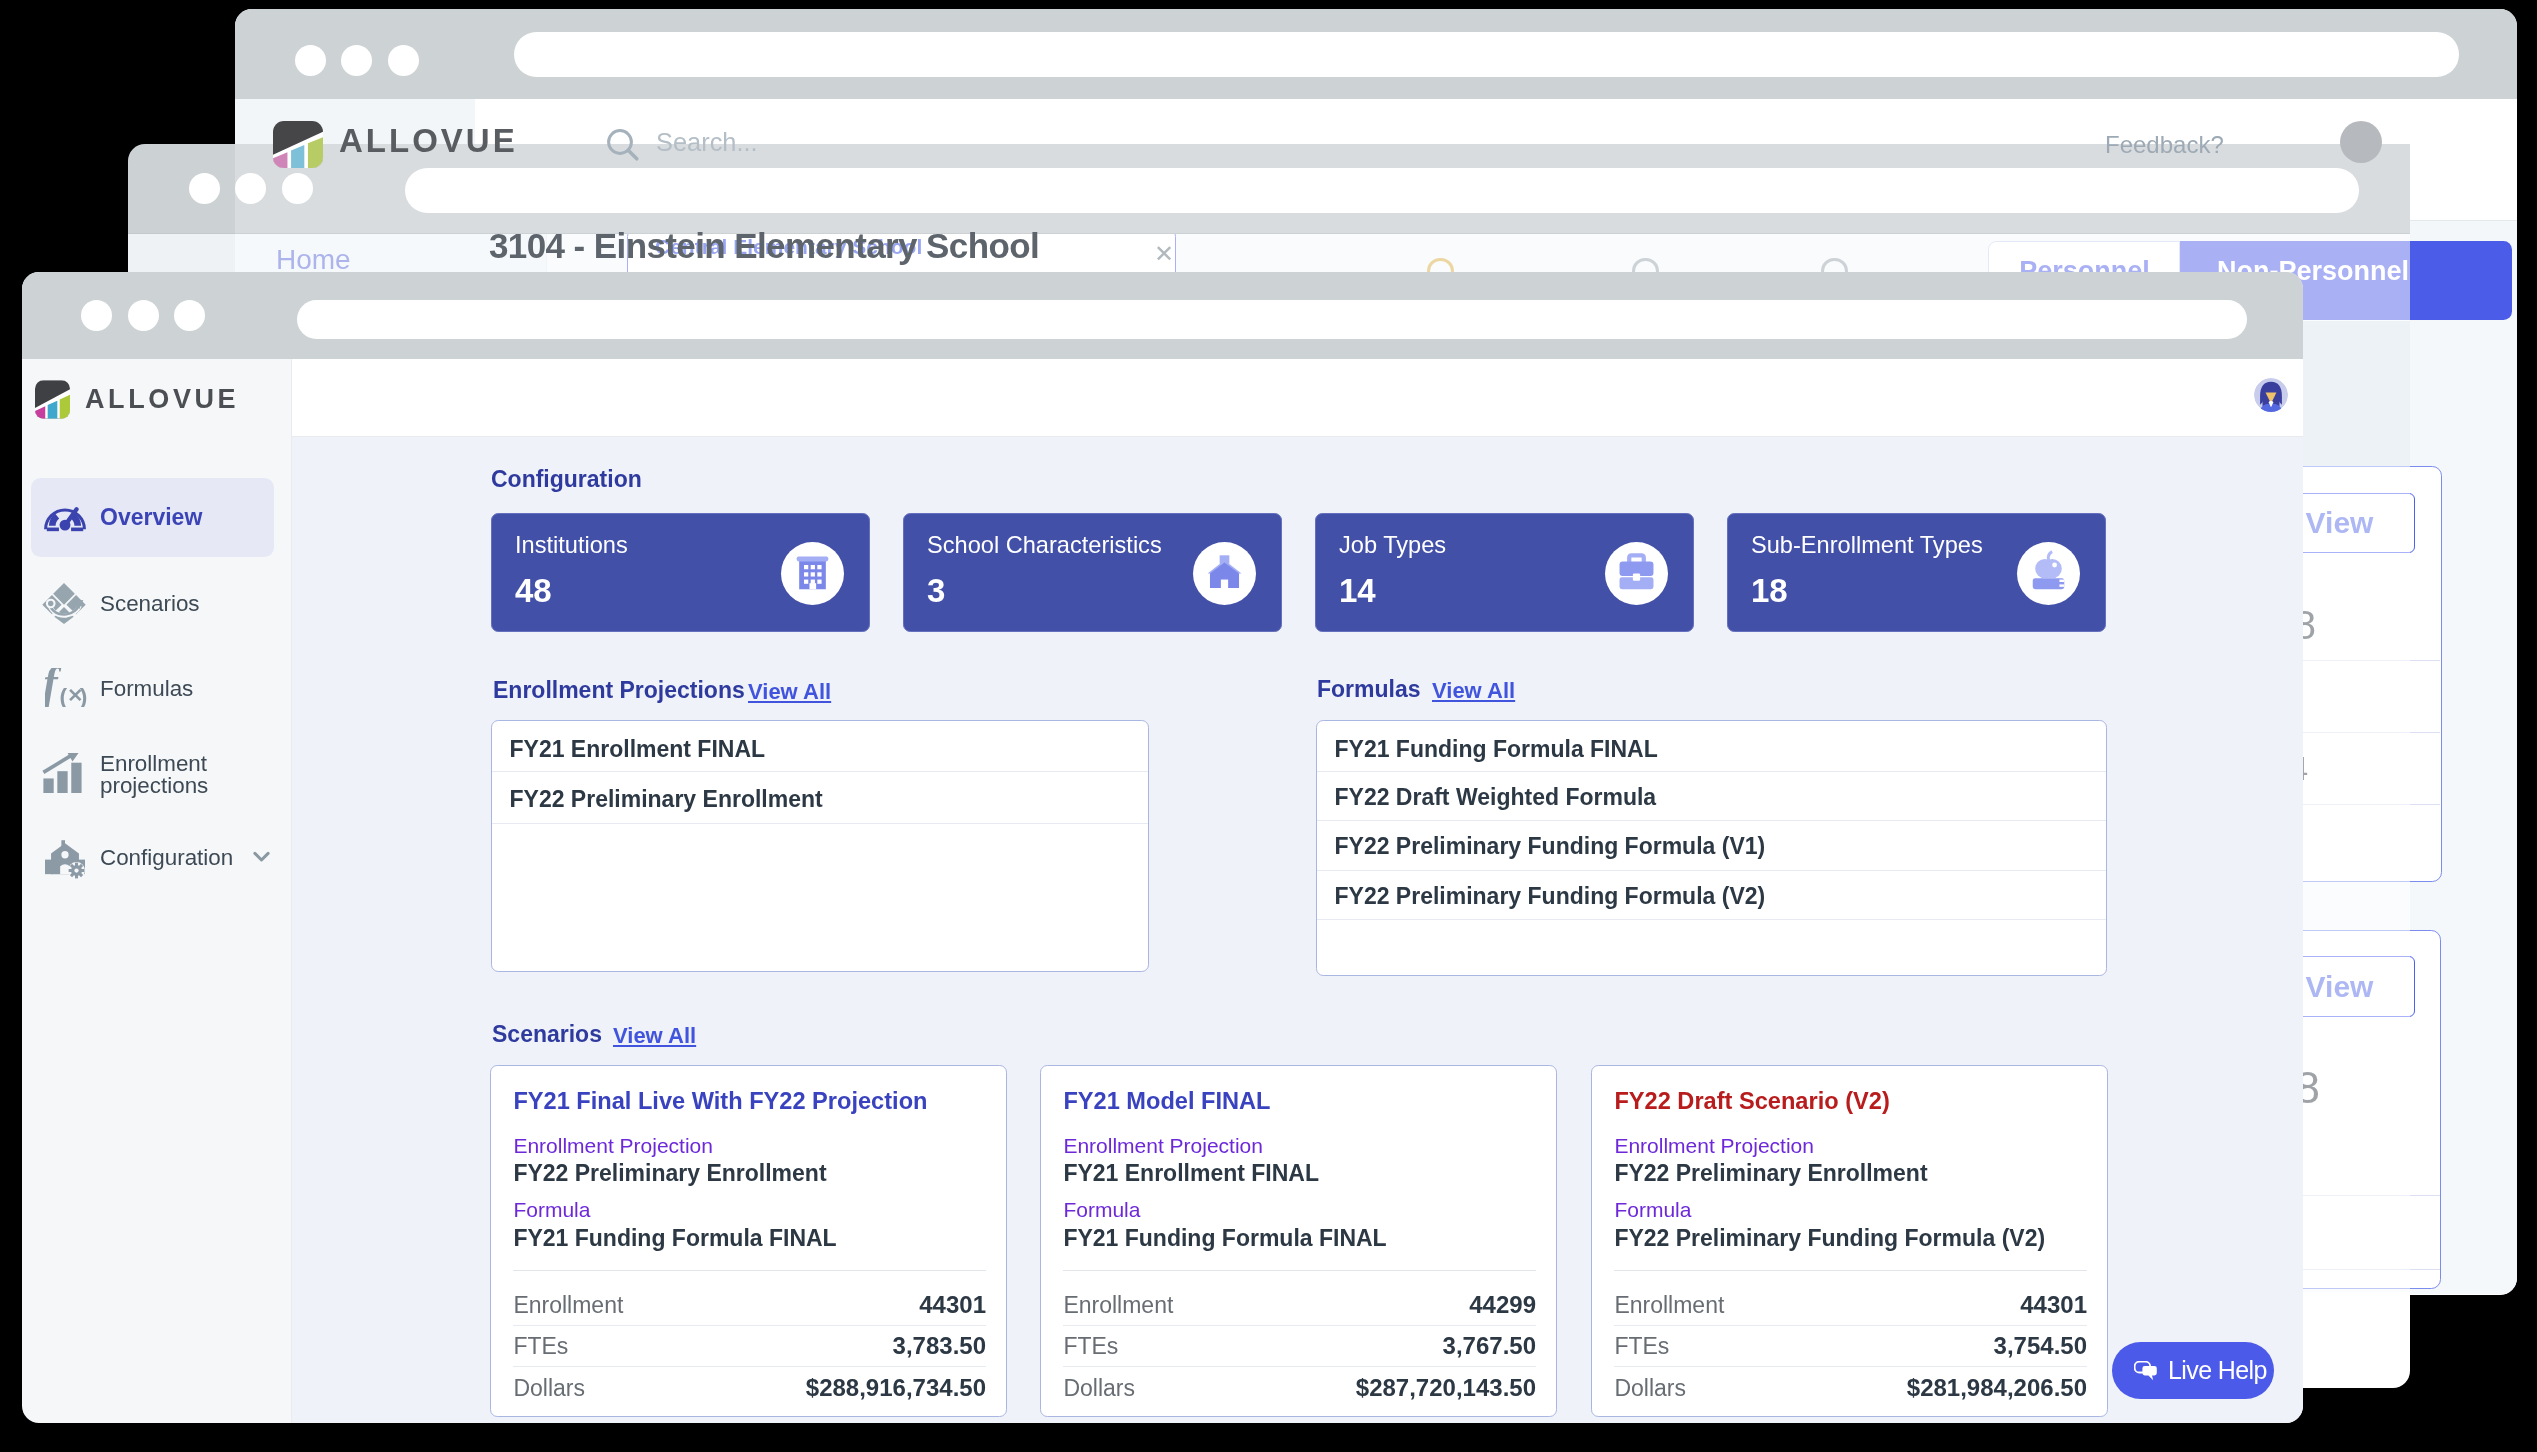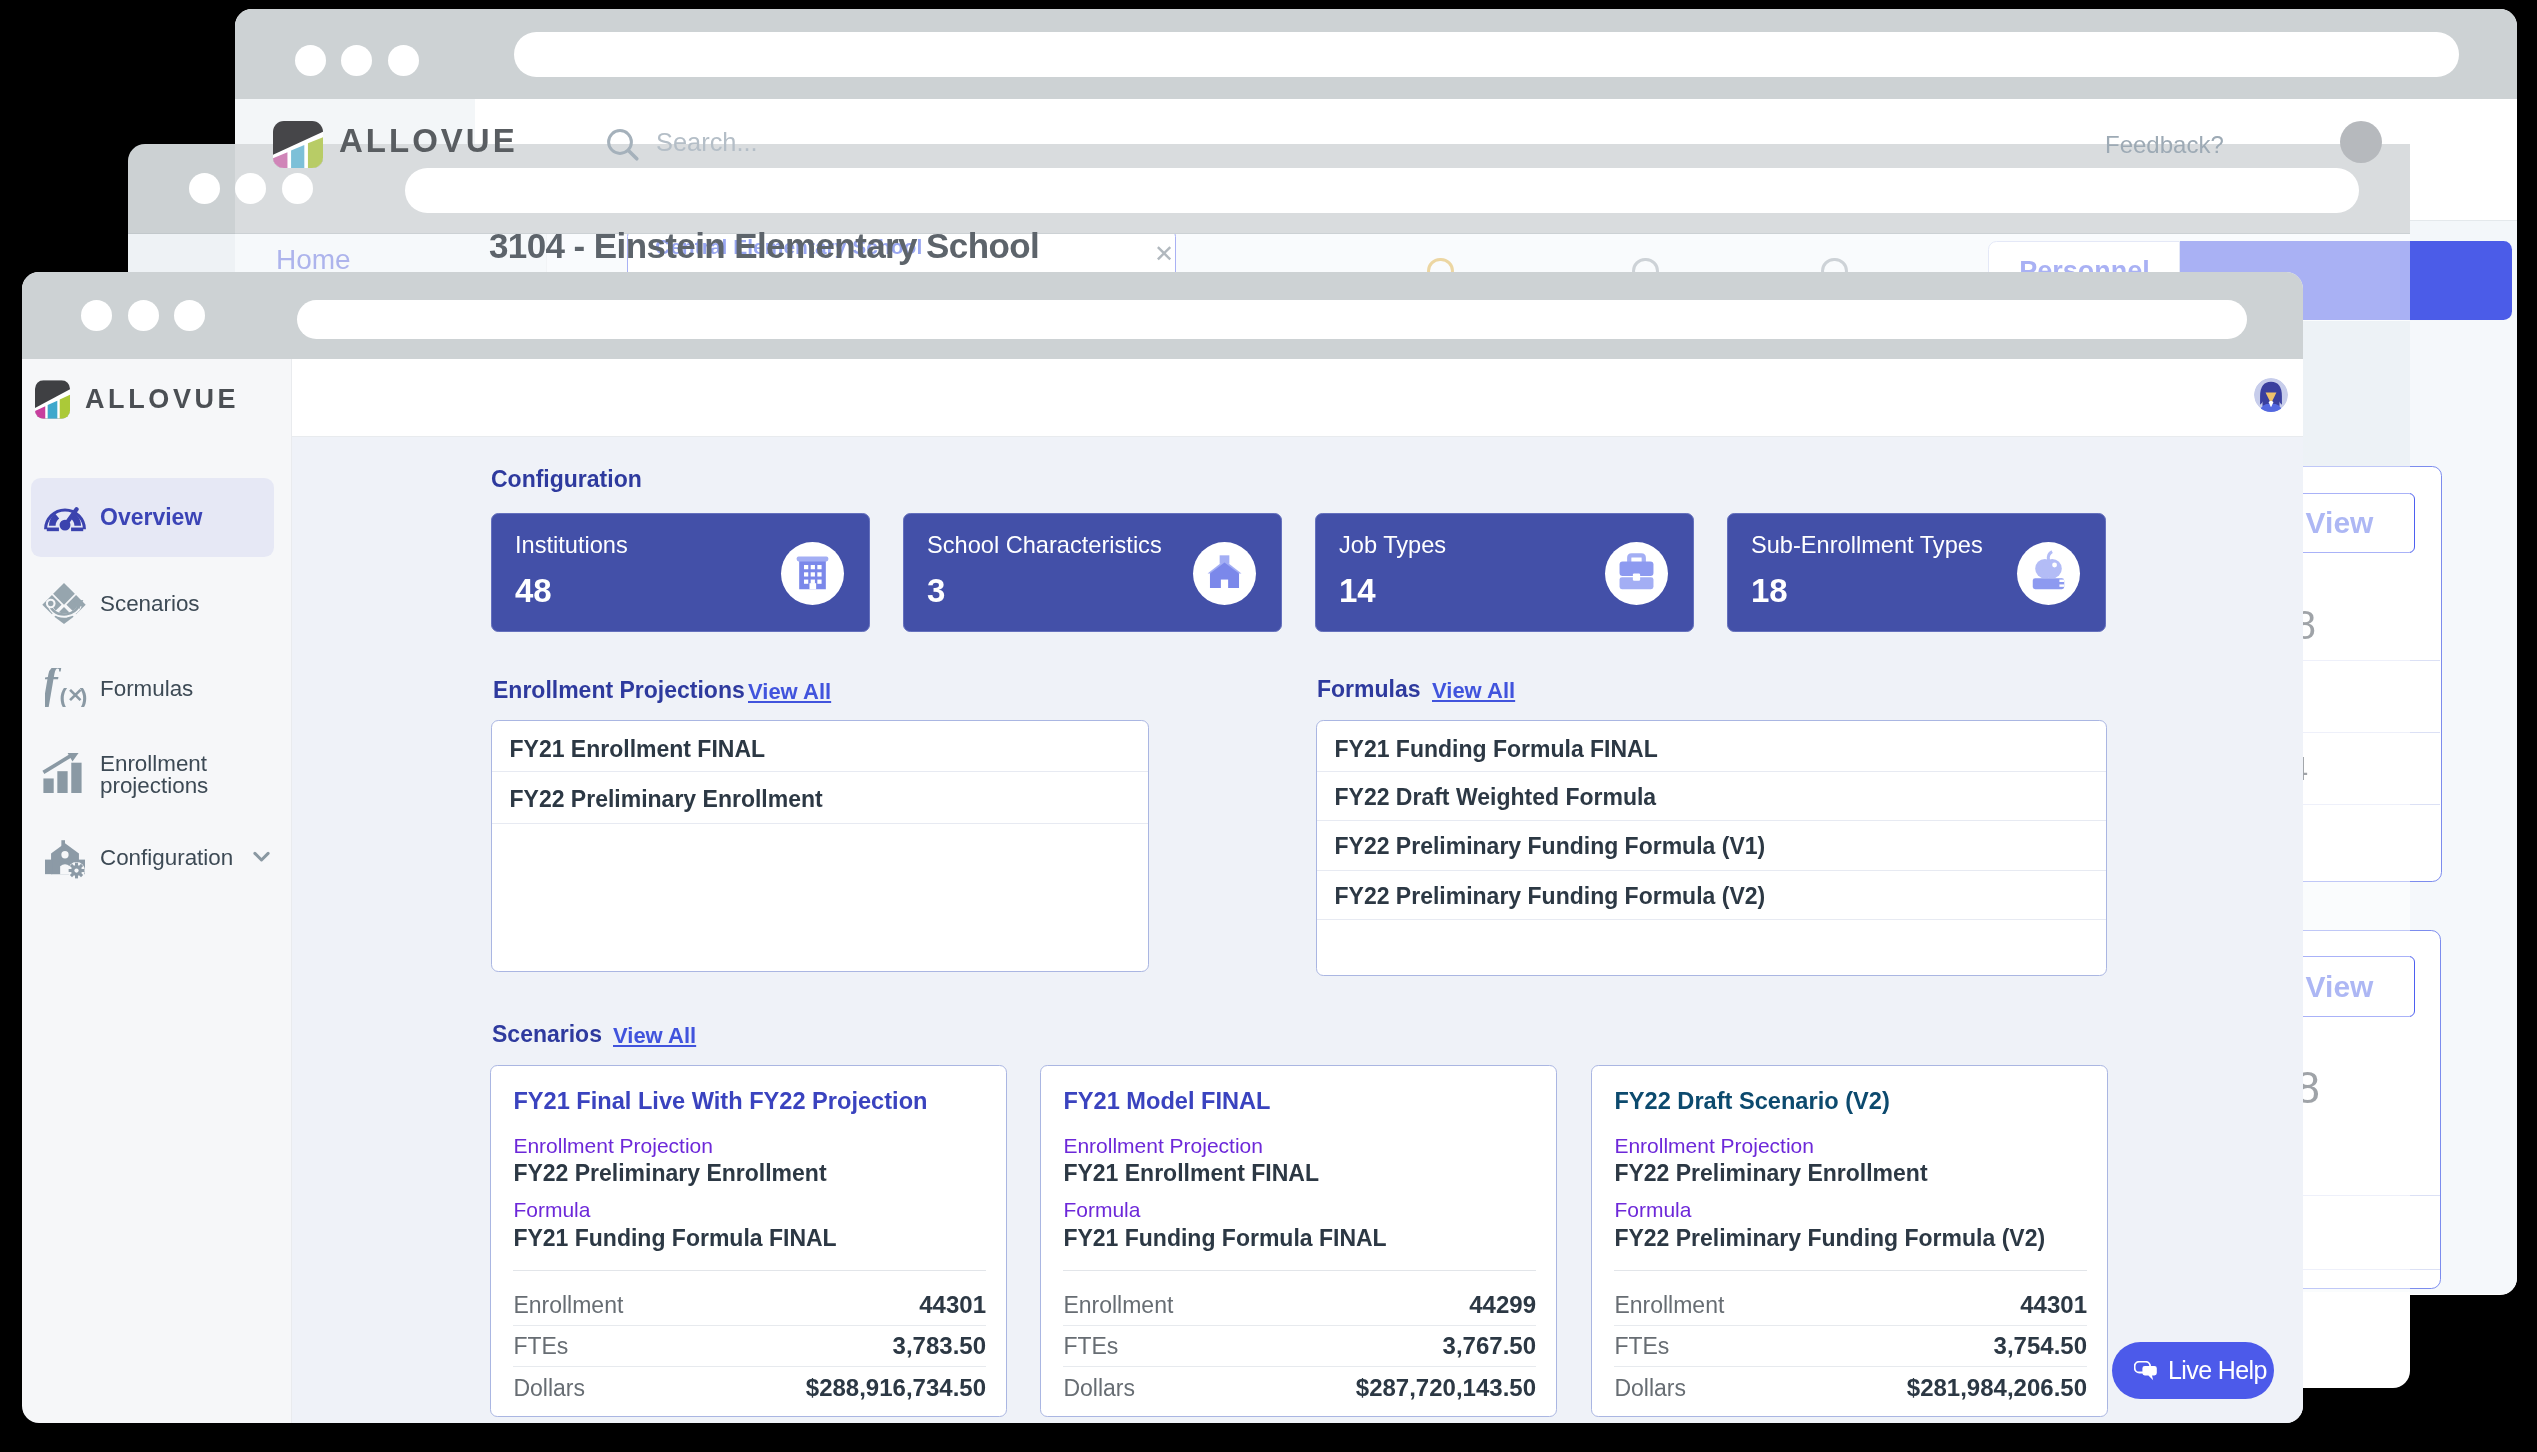--- a/index.html
+++ b/index.html
@@ -52,20 +52,21 @@
   <div class="abs" style="left:420px;top:226px;font-size:21px;font-weight:bold;color:#2744e0;">Central Elementary School</div>
   <div class="abs" style="left:919px;top:231px;font-size:24px;color:#5c6b78;">✕</div>
 
   <div class="abs" style="left:1192px;top:249px;width:20.6px;height:20.6px;border:3px solid #d8a93e;border-radius:50%;"></div>
   <div class="abs" style="left:1397px;top:249px;width:20.6px;height:20.6px;border:3px solid #97a2ab;border-radius:50%;"></div>
   <div class="abs" style="left:1586px;top:249px;width:20.6px;height:20.6px;border:3px solid #97a2ab;border-radius:50%;"></div>
 
   <div class="abs" style="left:1753px;top:232px;width:190px;height:76px;background:#fff;border:1.2px solid #c6d0ee;border-radius:8.5px 0 0 8.5px;"></div>
   <div class="abs" style="left:1753px;top:232px;width:193px;height:60px;line-height:60px;text-align:center;font-size:27px;font-weight:bold;color:#4b5ce8;">Personnel</div>
   <div class="abs" style="left:1945px;top:232px;width:332px;height:79px;background:#4b5ce8;border-radius:0 8.5px 8.5px 0;"></div>
+  <div class="abs" style="left:1945px;top:232px;width:266px;height:60px;line-height:60px;text-align:center;font-size:27px;font-weight:bold;color:#fff;">Non-Personnel</div>
 
   <div class="abs" style="left:1966px;top:457px;width:239px;height:414px;background:#fff;border:1.2px solid #7c8cee;border-radius:9.7px;"></div>
   <div class="abs" style="left:2027px;top:484px;width:151px;height:58px;border:1.8px solid #4d5ff0;border-radius:6px;"></div>
   <div class="abs" style="left:2027px;top:484px;width:155px;height:60px;line-height:60px;text-align:center;font-size:30px;font-weight:bold;color:#546ae8;">View</div>
 
   <div class="abs" style="right:201px;top:594px;font-size:40px;color:#374049;">8</div>
   <div class="abs" style="right:209px;top:741px;font-size:33px;color:#374049;">4</div>
   <div class="abs" style="left:1990px;top:651px;width:215px;height:1.2px;background:#dbe0f5;"></div>
   <div class="abs" style="left:1990px;top:723px;width:215px;height:1.2px;background:#dbe0f5;"></div>
   <div class="abs" style="left:1990px;top:795px;width:215px;height:1.2px;background:#dbe0f5;"></div>
@@ -339,21 +340,21 @@
         <span class="l">FTEs</span>
         <span class="v">3,767.50</span>
       </div>
     <div class="abs" style="left:22.4px;right:20px;top:300px;height:1.2px;background:#e7eaee;"></div>
     <div class="srow" style="top:301px;">
         <span class="l">Dollars</span>
         <span class="v">$287,720,143.50</span>
       </div>
   </div>
   <div class="scard" style="left:1569px;top:793px;">
-    <div class="abs" style="left:22.4px;top:22.4px;font-size:23.6px;font-weight:bold;color:#0c4a6e;">FY22 Draft Scenario (V2)</div>
+    <div class="abs" style="left:22.4px;top:22.4px;font-size:23.6px;font-weight:bold;color:#b91c1c;">FY22 Draft Scenario (V2)</div>
     <div class="abs slab" style="left:22.4px;top:68px;">Enrollment Projection</div>
     <div class="abs sval" style="left:22.4px;top:94px;">FY22 Preliminary Enrollment</div>
     <div class="abs slab" style="left:22.4px;top:132px;">Formula</div>
     <div class="abs sval" style="left:22.4px;top:159px;">FY22 Preliminary Funding Formula (V2)</div>
     <div class="abs" style="left:22.4px;right:20px;top:204px;height:1.2px;background:#e2e5e9;"></div>
     <div class="srow" style="top:218px;">
         <span class="l">Enrollment</span>
         <span class="v">44301</span>
       </div>
     <div class="abs" style="left:22.4px;right:20px;top:259px;height:1.2px;background:#e7eaee;"></div>

